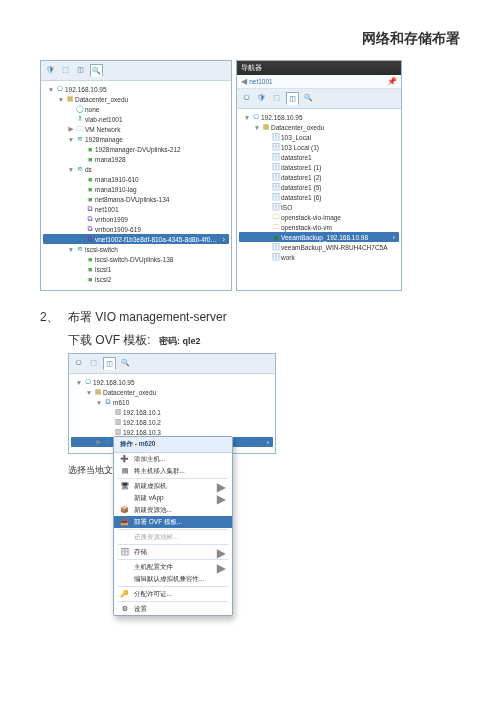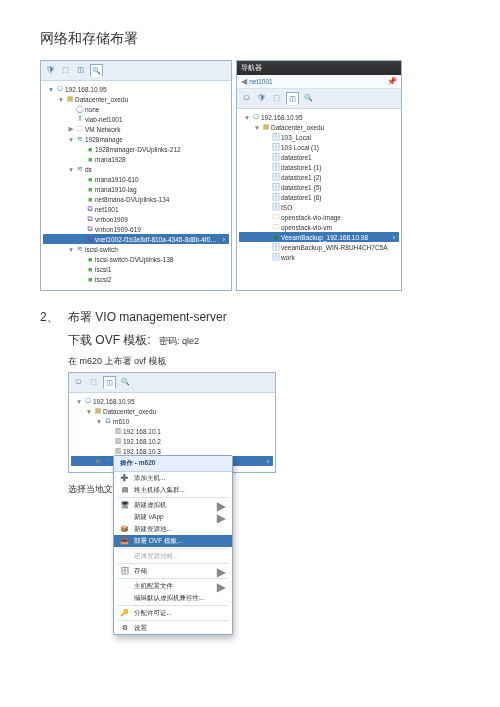--- a/index.html
+++ b/index.html
@@ -9,22 +9,23 @@
     background: #fff;
     font-family: "Microsoft YaHei", Arial, sans-serif;
     font-size: 9px;
     color: #333;
     position: relative;
     box-sizing: border-box;
     padding: 30px 40px 20px 40px;
   }
   h2.title {
     font-size: 14px;
-    font-weight: normal;
+    font-weight: bold;
     margin: 0 0 12px 0;
+    text-align: right;
   }
   
   .shotRow {
     display: flex;
     gap: 4px;
     margin-bottom: 16px;
   }
   .panel {
     border: 1px solid #9bb6cf;
     background: #fff;
@@ -429,24 +430,23 @@
   </div>
 </div>
 
 <div class="section2">
   <div class="stepRow">
     <span class="stepNo">2、</span>
     <span class="stepTxt">布署 VIO management-server</span>
   </div>
   <div class="sub">
     <span>下载 OVF 模板:</span>
-    <span style="font-size:9px;">&nbsp;&nbsp;<span>密码:</span>
+    <span style="font-size:9px;font-weight:bold;">&nbsp;&nbsp;<span>密码:</span>
     <span>qle2</span></span>
   </div>
-  <div class="small">在 m620 上布署 ovf 模板</div>
 
   <div class="shot2Wrap" style="margin-left:28px;">
     <div class="panel panel2">
       <div class="tabBar" id="tabs2">
           <span>⎔</span>
           <span>⬚</span>
           <span class="active">◫</span>
           <span>🔍</span>
         </div>
       <div class="tree" id="tree2">

